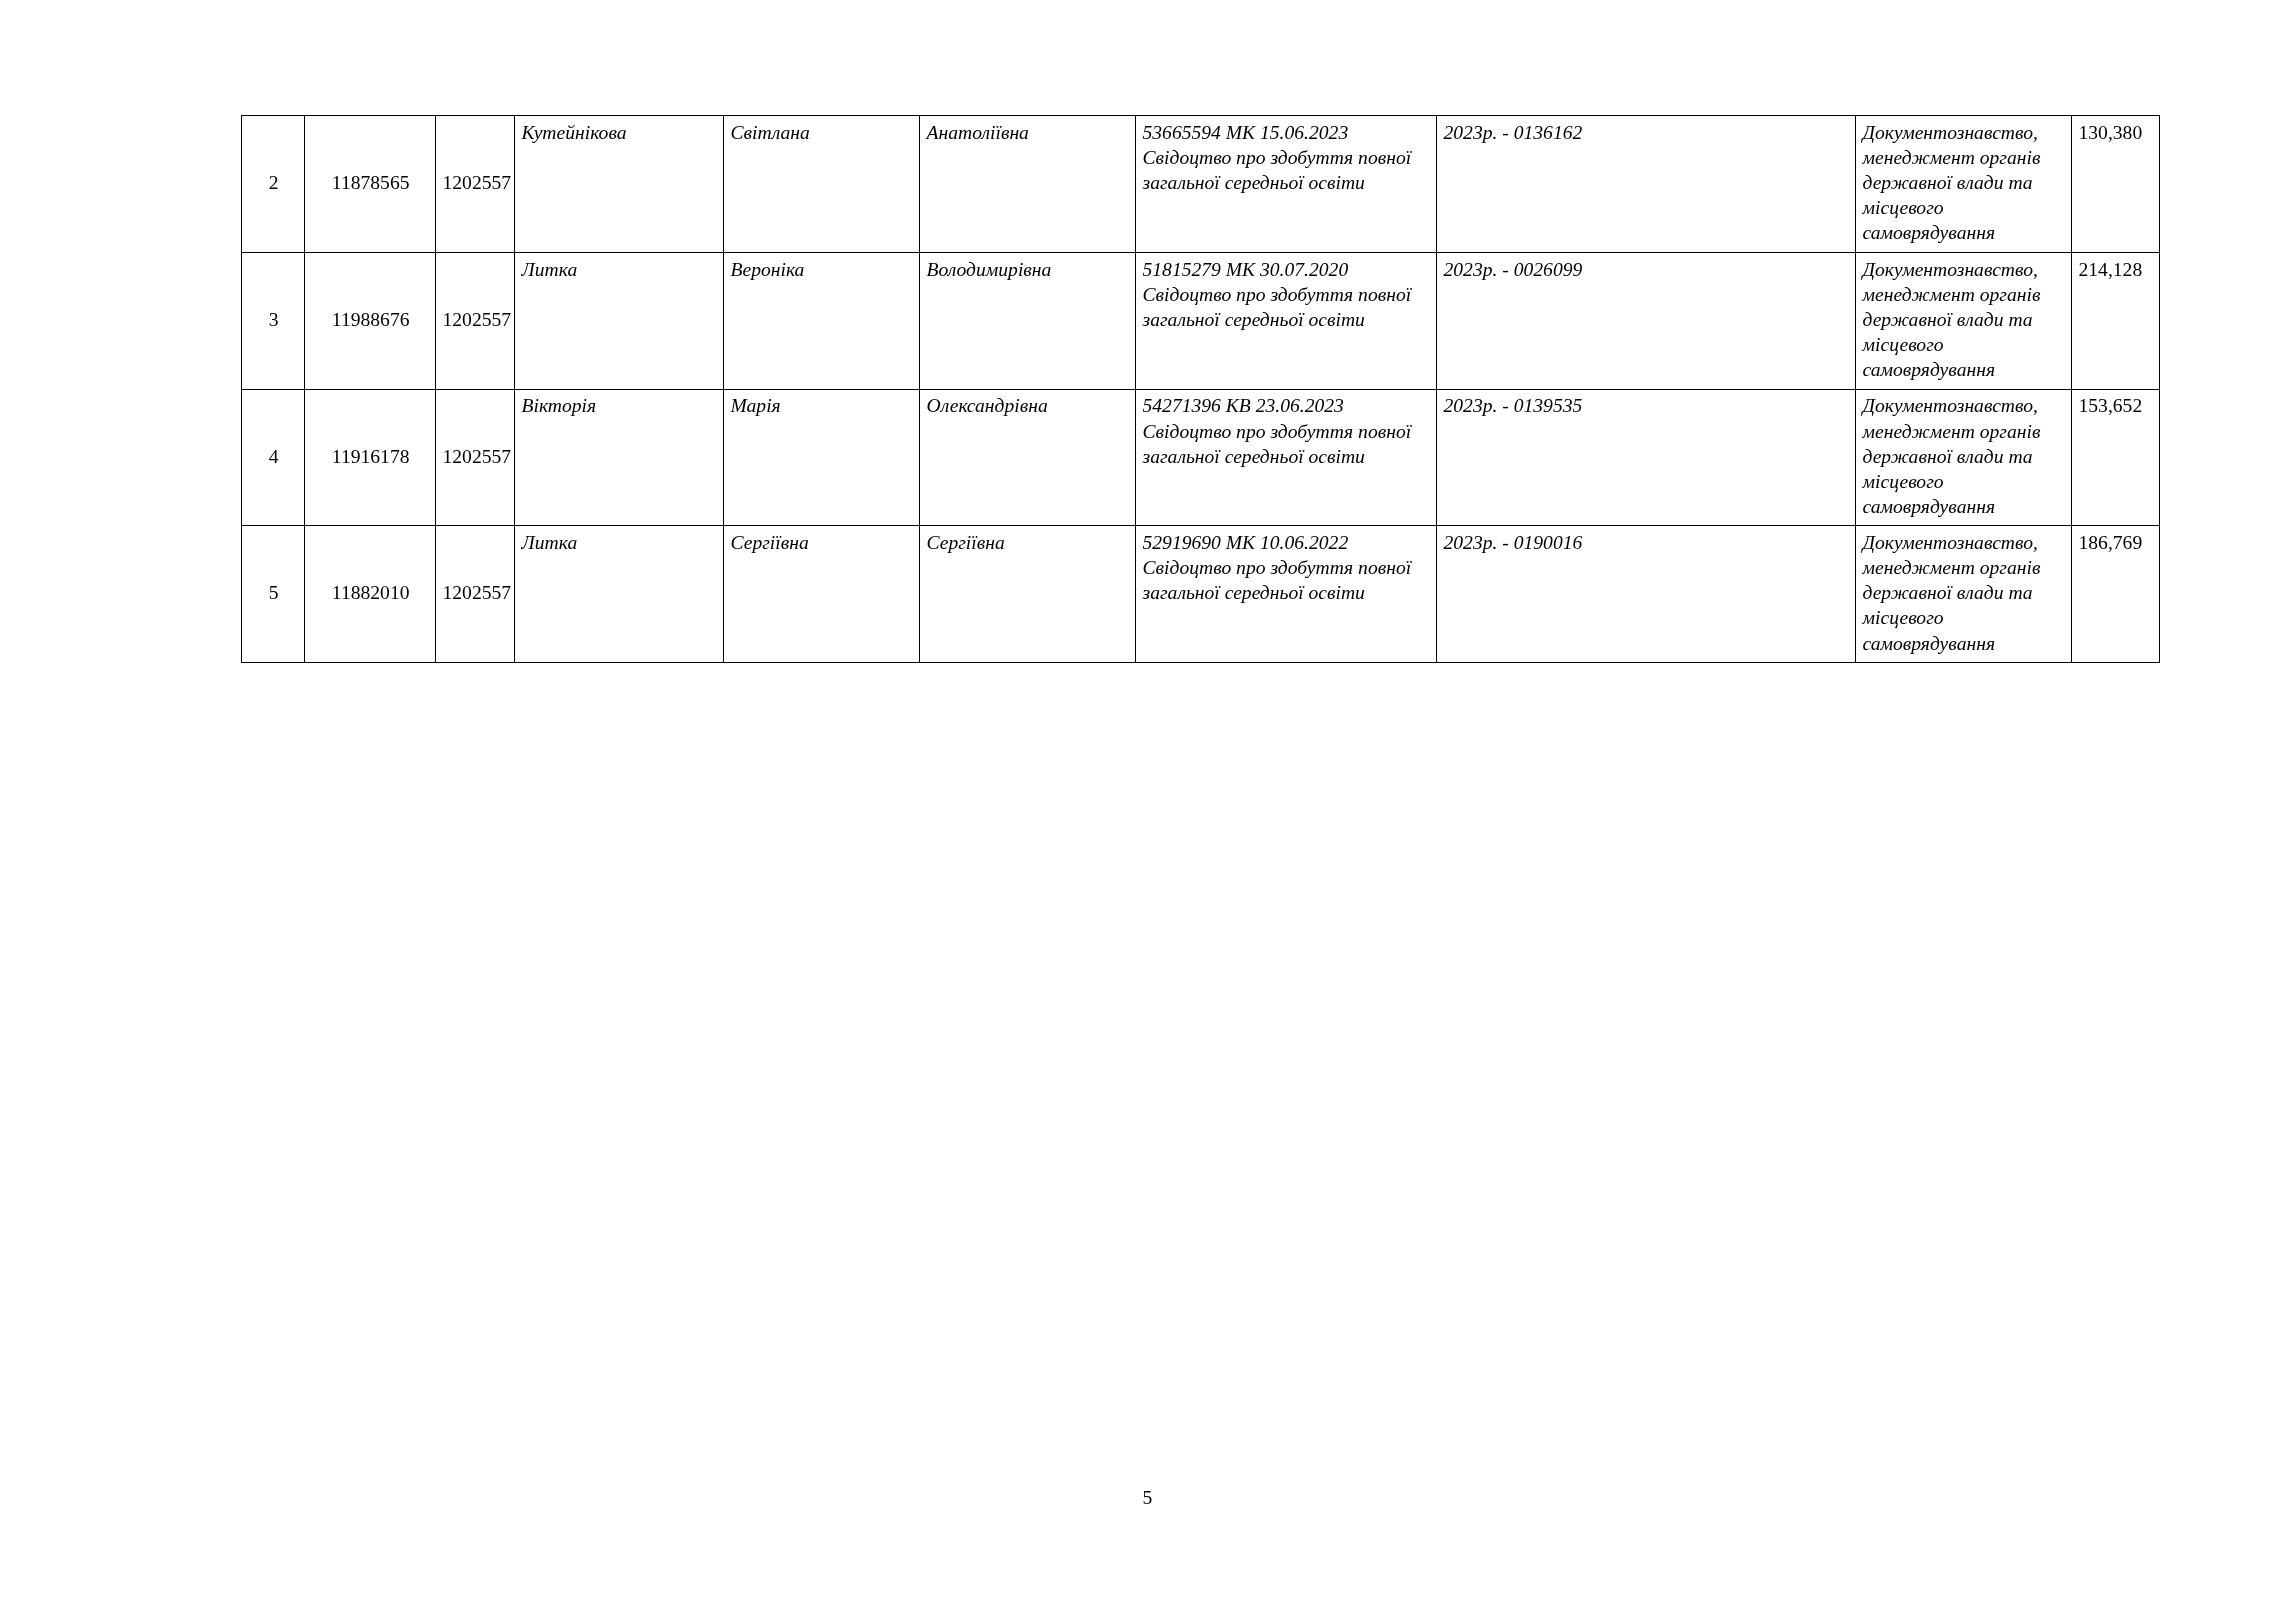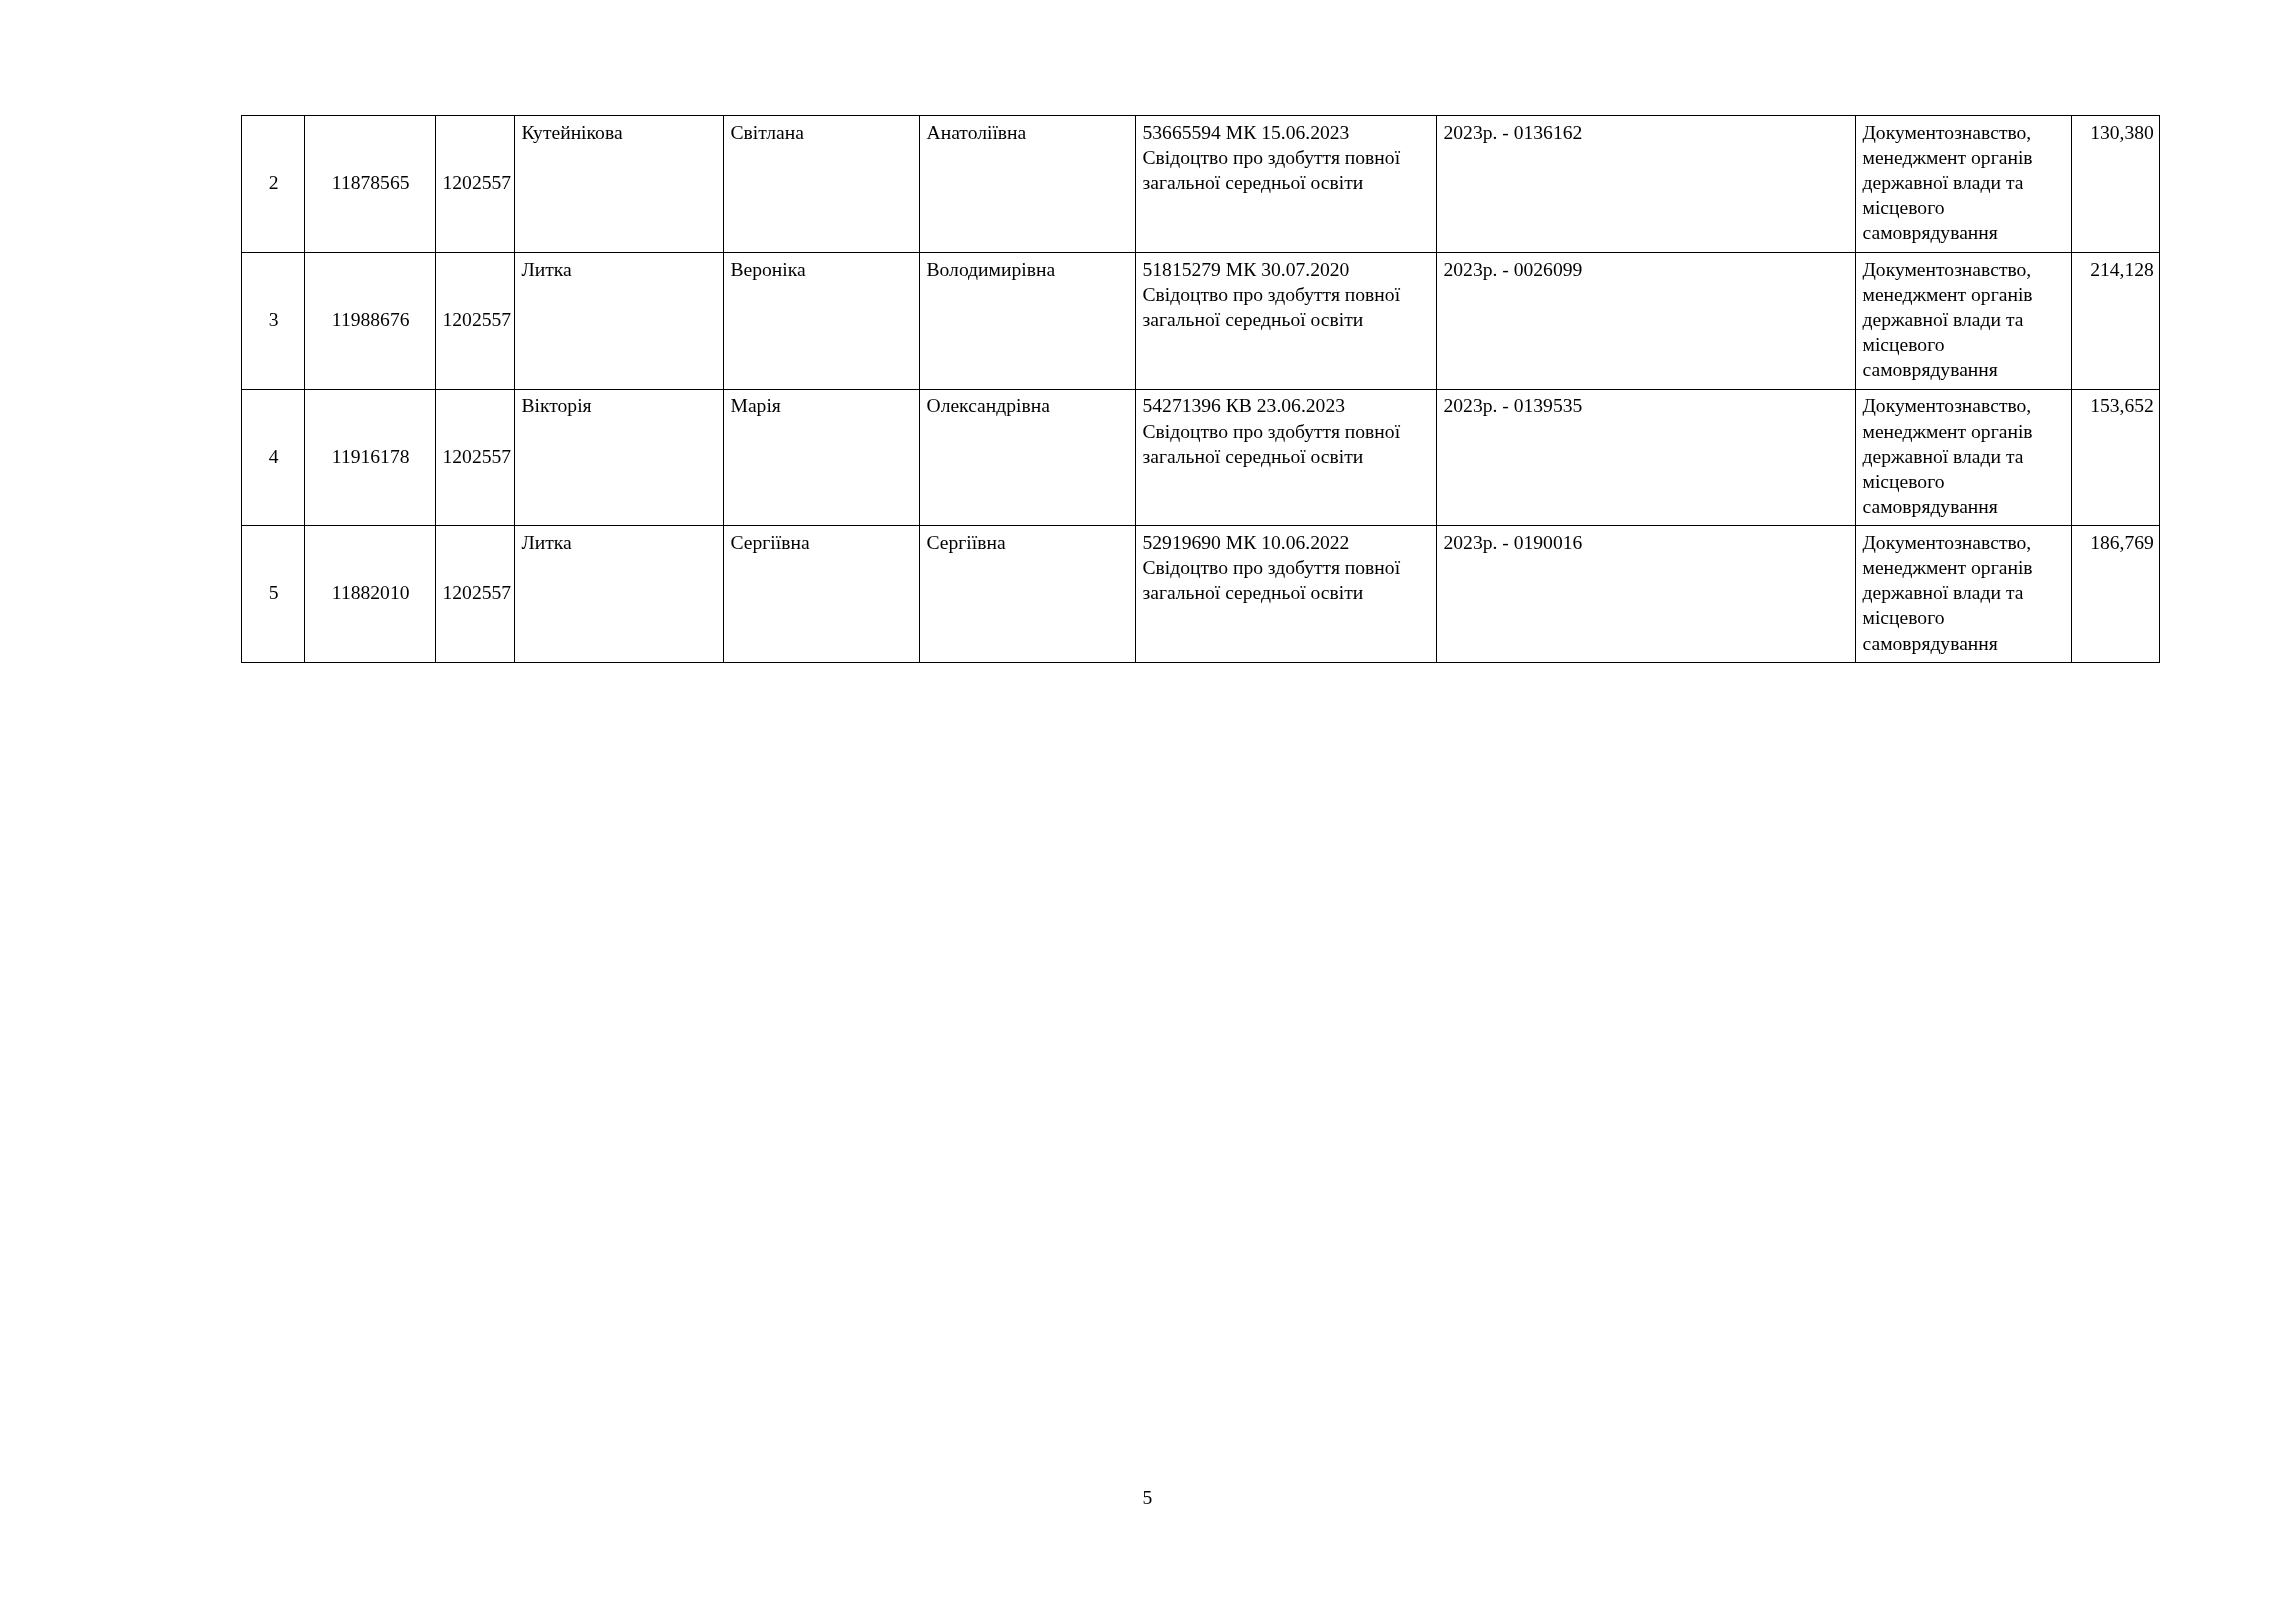--- a/index.html
+++ b/index.html
@@ -49,26 +49,27 @@
   col.c-doc      { width: 301px; }
   col.c-order    { width: 419px; }
   col.c-spec     { width: 216px; }
   col.c-score    { width: 88px; }
 
   .cell-center-mid {
     text-align: center;
     vertical-align: middle !important;
   }
   .cell-right {
-    text-align: right;
+    text-align: left;
     vertical-align: top;
     margin-top: 44px;
   }
   .cell-top-left {
     text-align: left;
+    font-style: italic;
   }
   .page-number {
     position: absolute;
     left: 0;
     right: 0;
     top: 1487px;
     text-align: center;
     font-size: 19.6px;
     font-family: "Liberation Serif", serif;
   }

